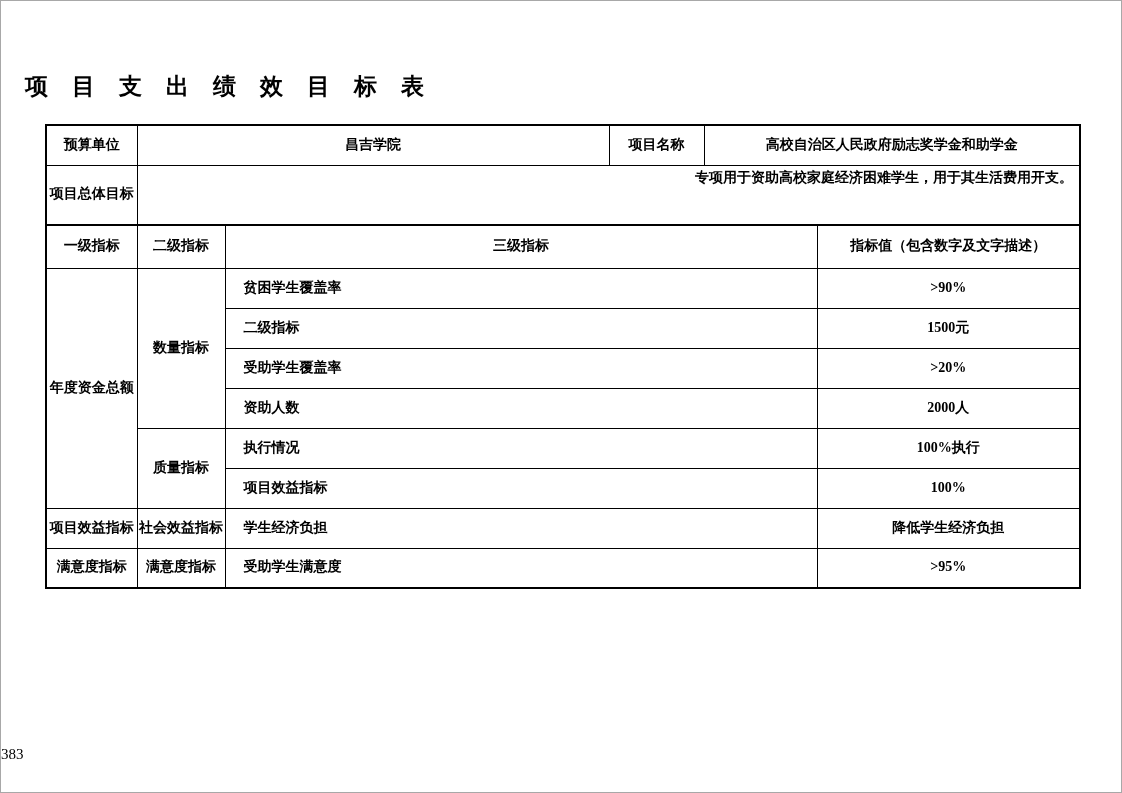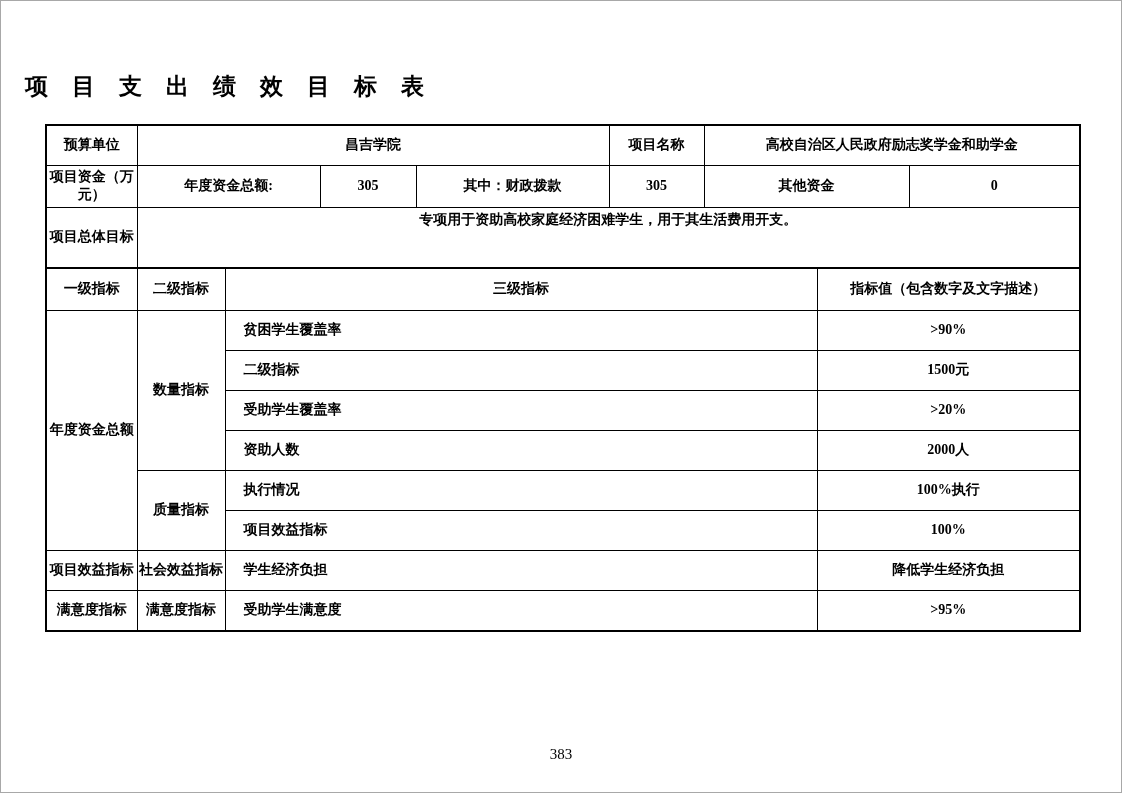--- a/index.html
+++ b/index.html
@@ -49,32 +49,32 @@
     font-weight: bold;
     text-align: center;
     vertical-align: middle;
     padding: 2px 0;
     overflow: hidden;
     line-height: 1.35;
   }
 
   .bold { font-weight: bold; }
   .cell-left { text-align: left; padding: 2px 18px; }
-  .goal-cell { text-align: center; vertical-align: top; padding: 3px 6px; }
+  .goal-cell { text-align: right; vertical-align: top; padding: 3px 6px; }
 
   tr.h40 { height: 40px; }
   tr.h43 { height: 43px; }
   tr.h60 { height: 60px; }
 
   .page-number {
     position: absolute;
     top: 745px;
     left: 0;
     width: 100%;
-    text-align: center;
+    text-align: left;
     font-size: 15px;
   }
 </style>
 </head>
 <body>
 
 <div class="page">
 
   <div class="doc-title">项目支出绩效目标表</div>
 
@@ -89,29 +89,20 @@
           <col style="width:95px">
           <col style="width:205px">
           <col style="width:171px">
       </colgroup>
       <tbody>
           <tr class="h40">
         <td class="bold">预算单位</td>
         <td colspan="3">昌吉学院</td>
         <td class="bold">项目名称</td>
         <td colspan="2">高校自治区人民政府励志奖学金和助学金</td>
-      </tr>
-      <tr class="h40">
-        <td class="bold">项目资金（万元）</td>
-        <td>年度资金总额:</td>
-        <td>305</td>
-        <td>其中：财政拨款</td>
-        <td>305</td>
-        <td>其他资金</td>
-        <td>0</td>
       </tr>
       <tr class="h60">
         <td class="bold">项目总体目标</td>
         <td colspan="6" class="goal-cell">专项用于资助高校家庭经济困难学生，用于其生活费用开支。</td>
       </tr>
     </tbody>
       </table>
 
     <table id="indicator-table">
       <colgroup>

